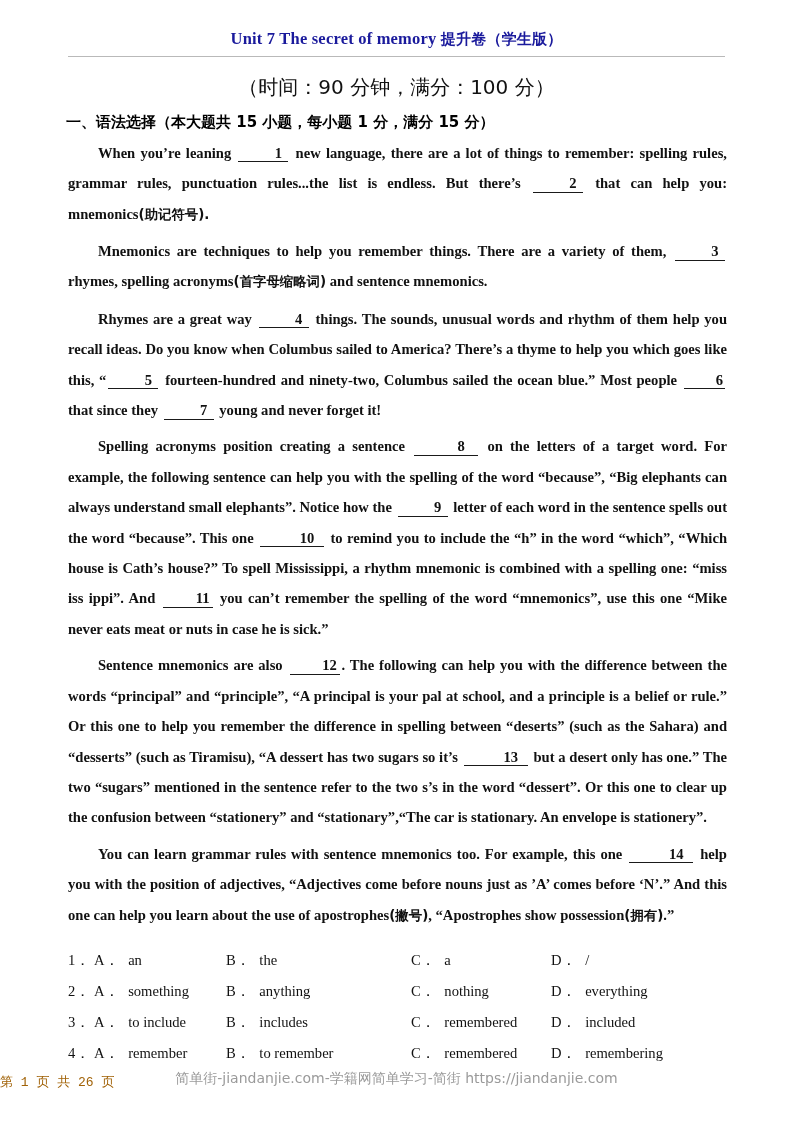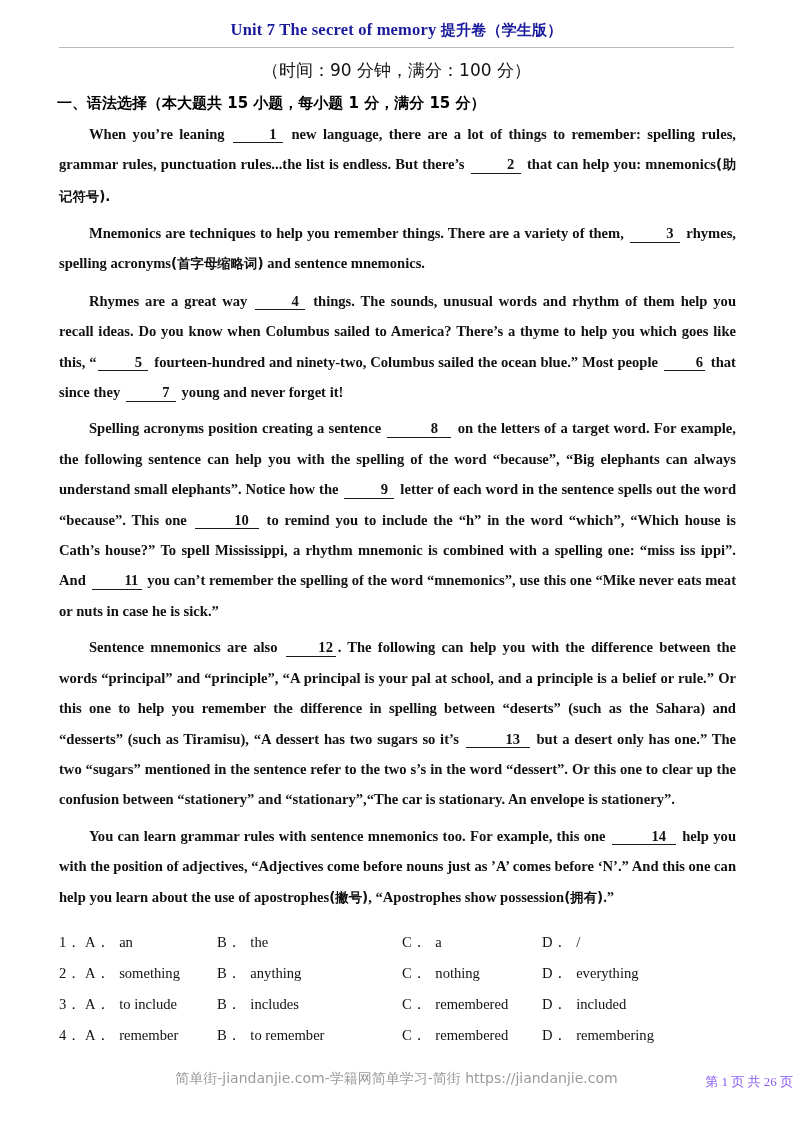--- a/index.html
+++ b/index.html
@@ -13,21 +13,21 @@
     position: relative;
     font-family: "Liberation Serif", "DejaVu Serif", serif;
     color: #111111;
     overflow: hidden;
   }
   .page {
     position: relative;
     width: 793px;
     height: 1122px;
     box-sizing: border-box;
-    padding: 2px;
+    padding: 11px;
   }
   .doc-title {
     text-align: center;
     font-weight: bold;
     font-size: 16.5px;
     color: #1a1a9c;
     letter-spacing: 0.2px;
     padding-top: 18px;
     line-height: 1.2;
   }
@@ -36,22 +36,22 @@
     font-weight: bold;
     font-size: 15px;
   }
   .header-rule {
     margin: 7px 57px 0 57px;
     border-top: 1px solid #b9b9b9;
     height: 0;
   }
   .subtitle {
     text-align: center;
-    font-size: 17px;
-    margin-top: 11px;
+    font-size: 20px;
+    margin-top: 17px;
     font-family: "DejaVu Sans", "Liberation Sans", sans-serif;
     color: #111;
   }
   .section-head {
     font-family: "DejaVu Sans", "Liberation Sans", sans-serif;
     font-weight: bold;
     font-size: 15px;
     margin: 12px 0 0 55px;
     color: #000;
   }
@@ -128,24 +128,24 @@
     font-family: "DejaVu Sans", "Liberation Sans", sans-serif;
     font-size: 14px;
     color: #9a9a9a;
     white-space: nowrap;
   }
   .page-no {
     position: absolute;
     left: 0;
     right: 0;
     top: 3px;
-    text-align: right;
-    font-family: Liberation Serif, serif;
+    text-align: left;
+    font-family: Liberation Mono, monospace;
     font-size: 13px;
-    color: #8b5cf6;
+    color: #a16207;
     white-space: nowrap;
   }
 </style>
 </head>
 <body>
 
 <div class="page">
 
   <div class="doc-title">
     <span>Unit 7 The secret of memory</span>

